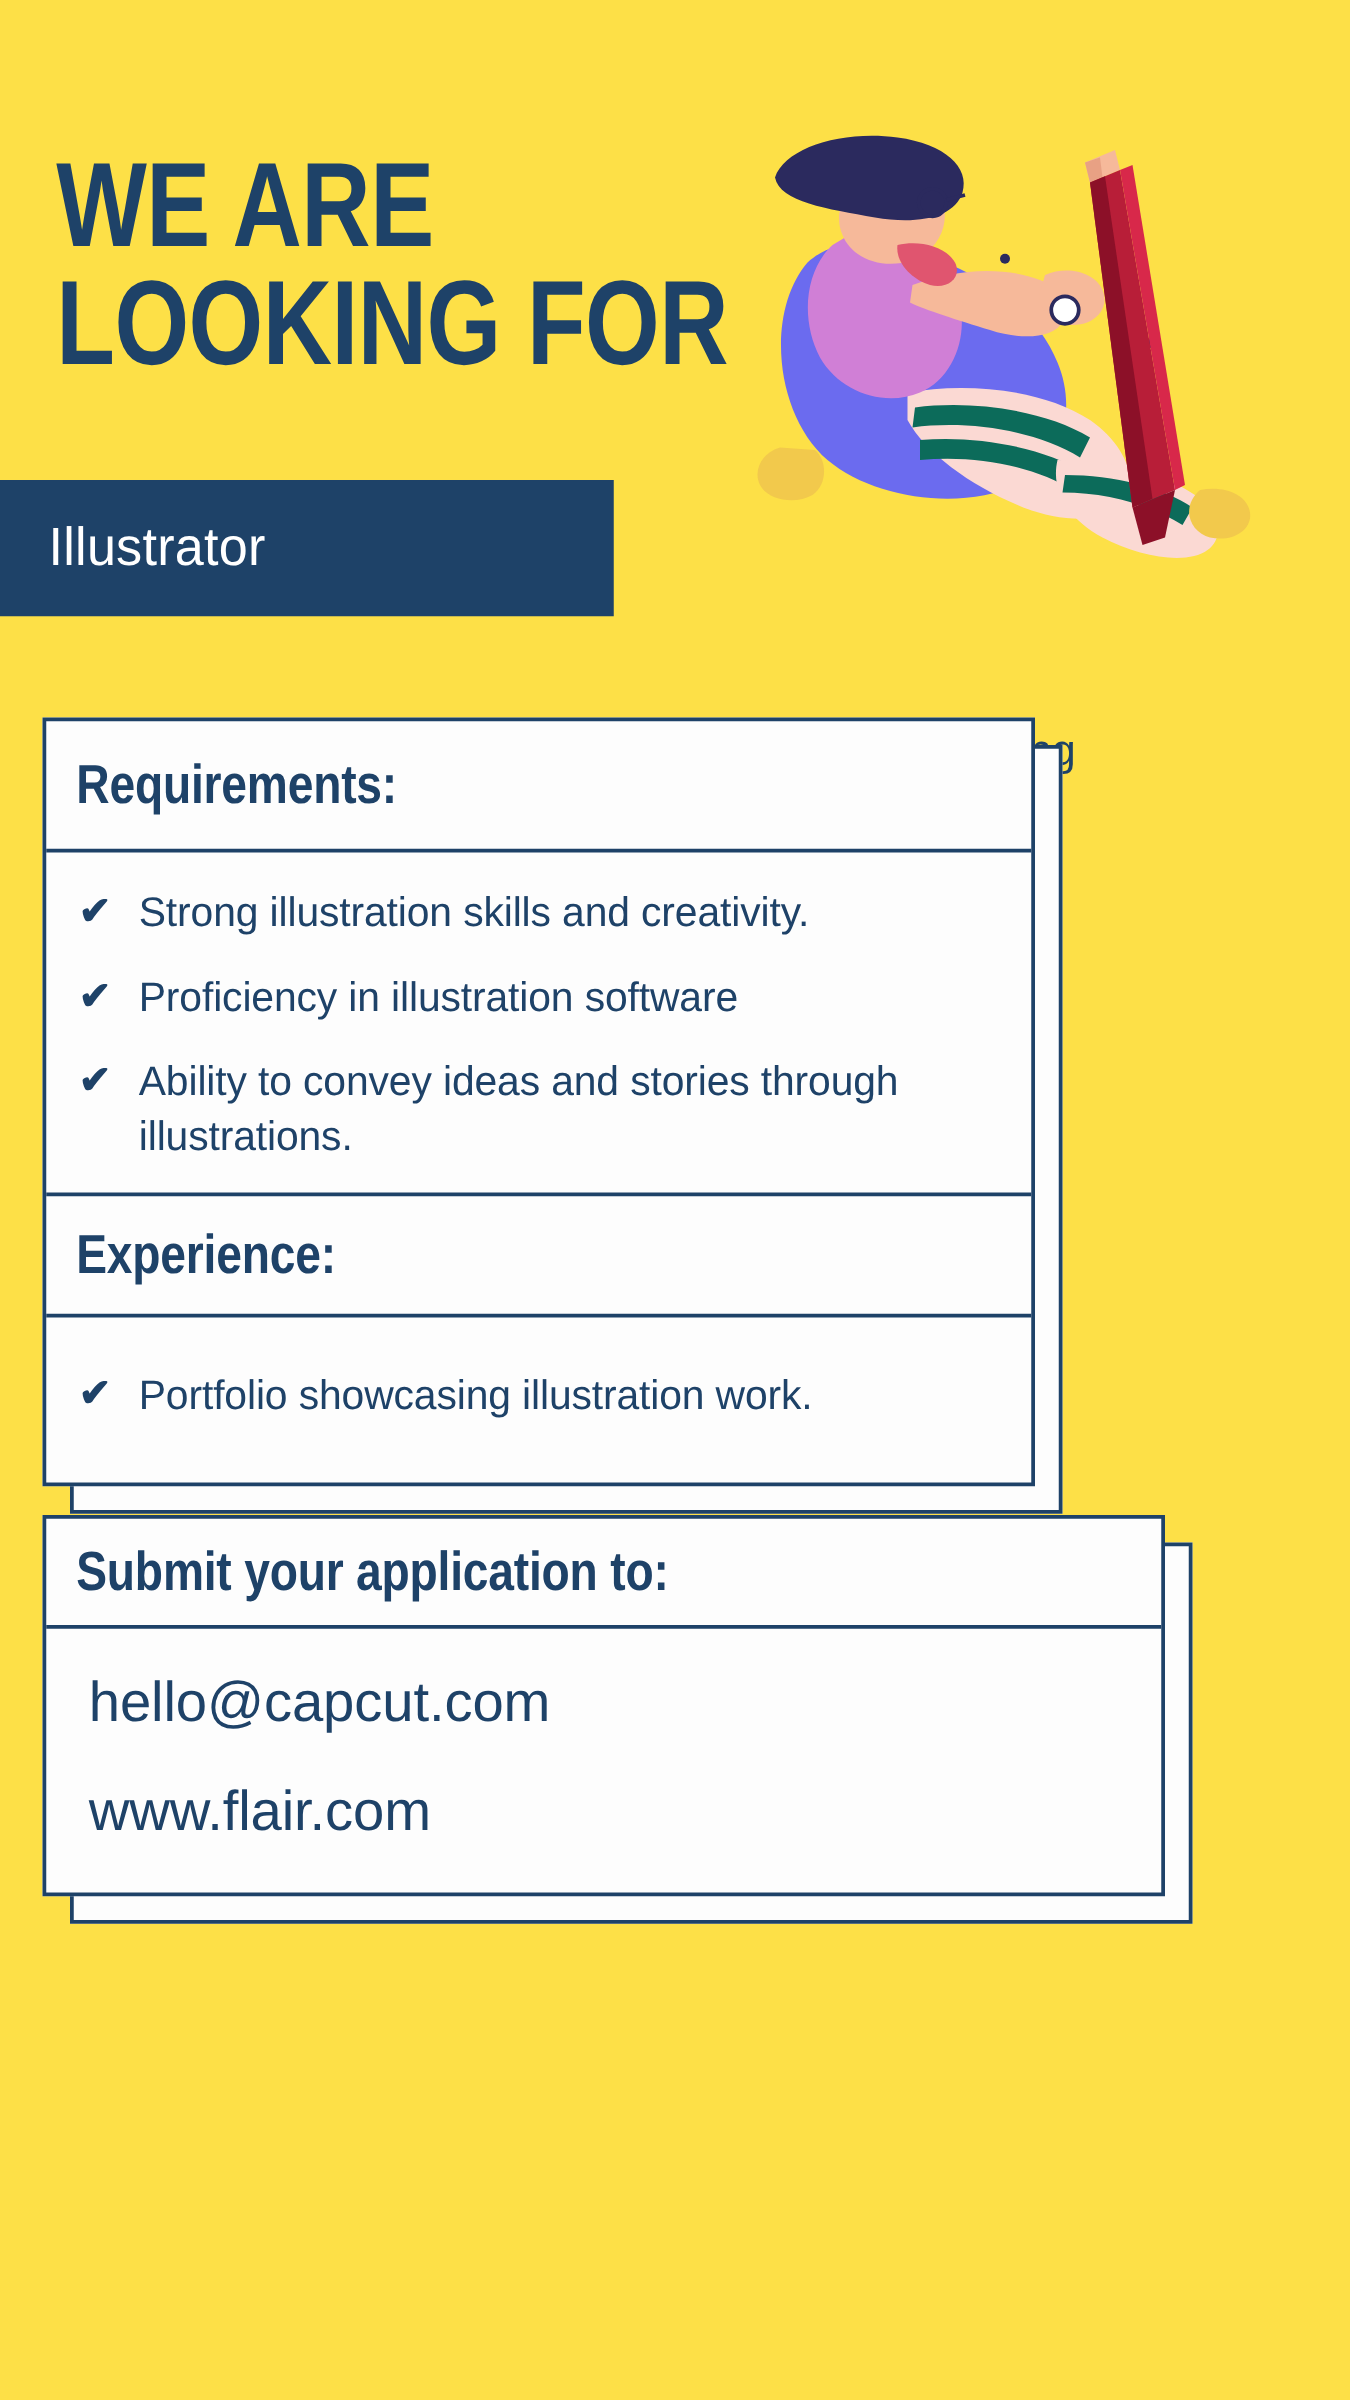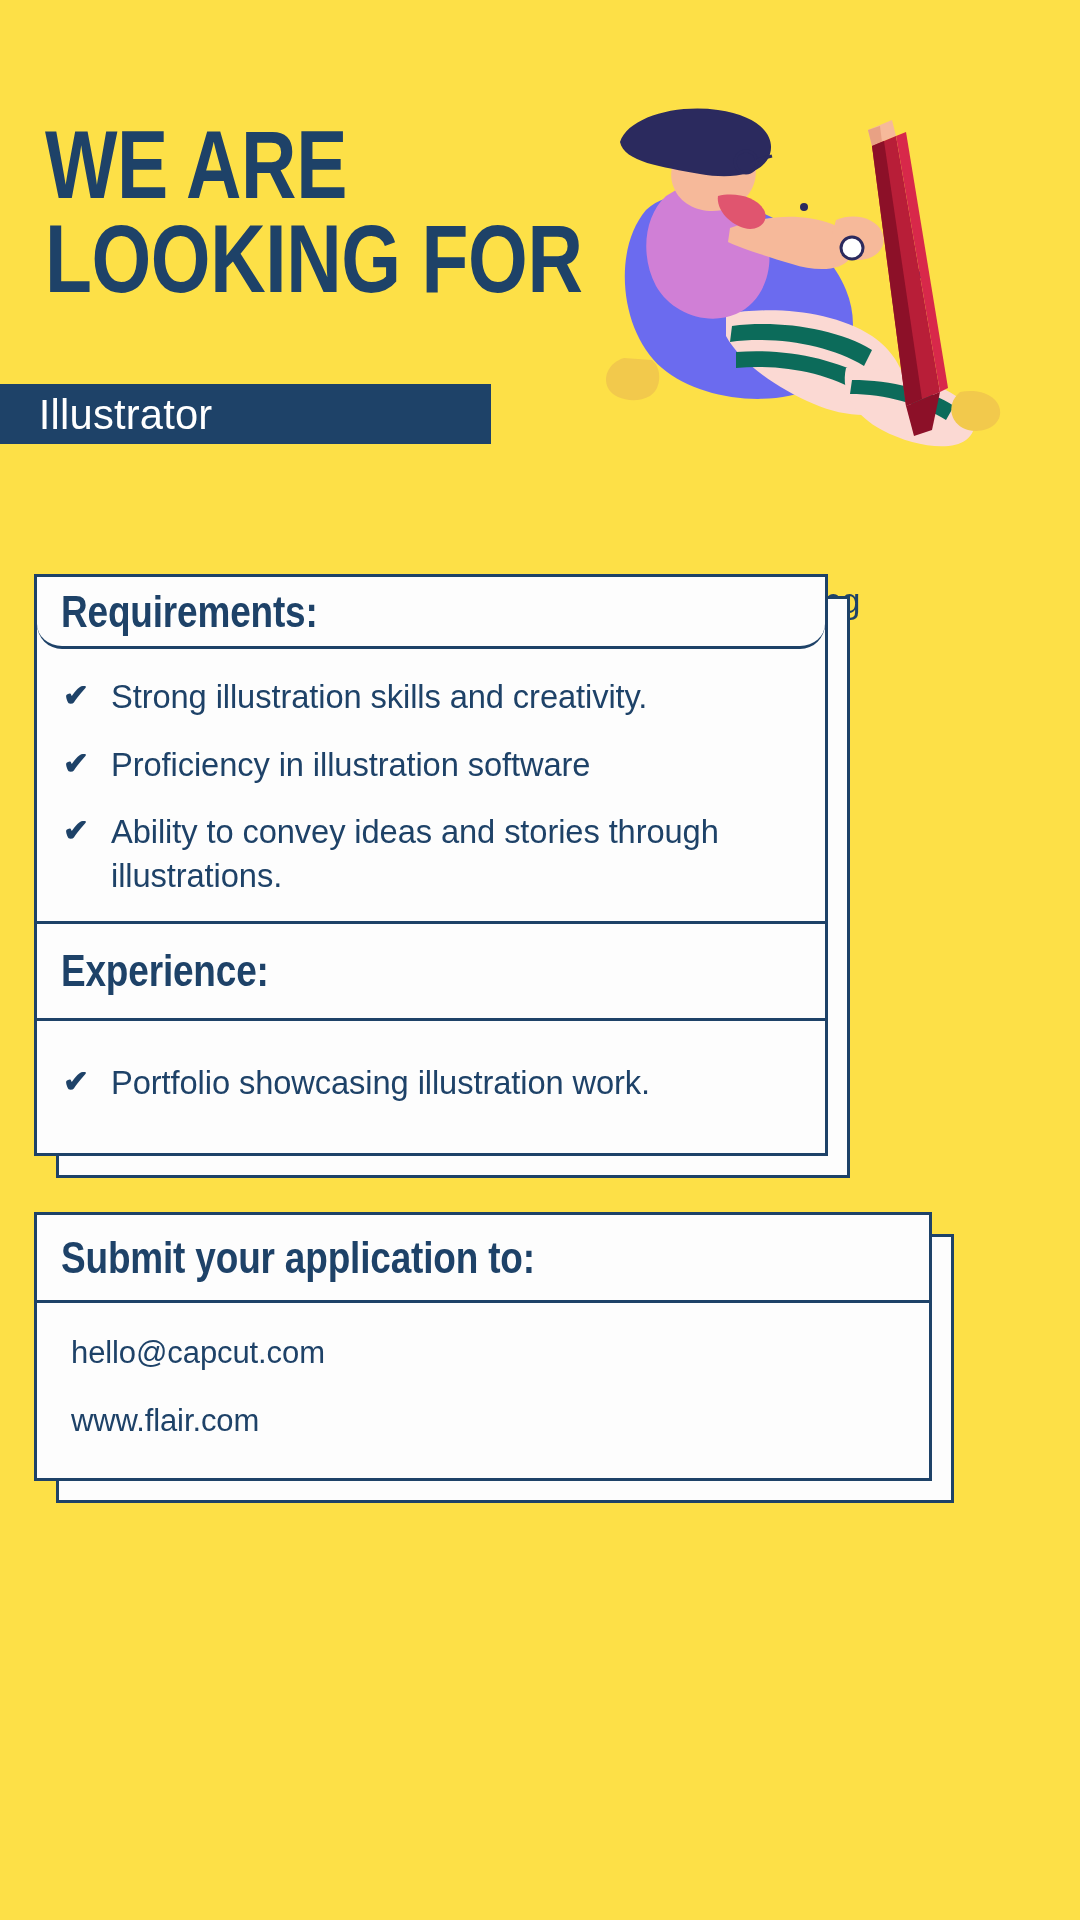--- a/index.html
+++ b/index.html
@@ -49,21 +49,21 @@
   }
   .headline .l1 { display:block; }
   .headline .l2 { display:block; }
 
   
   .role-bar {
     position: absolute;
     left: 0;
     top: 384px;
     width: 491px;
-    height: 60px;
+    height: 109px;
     background: #1e4268;
     display: flex;
     align-items: center;
   }
   .role-bar .role-text {
     color: #ffffff;
     font-size: 43px;
     font-weight: 400;
     letter-spacing: 0.2px;
     padding-left: 40px;
@@ -144,34 +144,34 @@
     padding-top: 1px;
   }
   .check-text {
     flex: 1 1 auto;
     transform: scaleX(0.99);
     transform-origin: left top;
   }
 
   
   #requirements-card-wrap { left: 34px; top: 574px; width: 794px; }
-  #requirements-card-wrap .card-head.req-head { height: 72px; border-radius: 25px; }
+  #requirements-card-wrap .card-head.req-head { height: 105px; }
   #requirements-card-wrap .req-body { padding: 26px 0 24px 0; }
   #requirements-card-wrap .req-body .check-item { margin-bottom: 24px; }
   #requirements-card-wrap .req-body .check-item:last-child { margin-bottom: 0; }
   .exp-head { height: 100px; border-top: 3px solid #1e4268; }
   .exp-body { padding: 40px 0 48px 0; }
 
   
   #submit-card-wrap { left: 34px; top: 1212px; width: 898px; }
   #submit-card-wrap .card-head { height: 88px; }
   .submit-body { padding: 30px 0 36px 34px; }
   .contact-line {
     color: #1e4268;
-    font-size: 31px;
+    font-size: 45px;
     line-height: 1.3;
     letter-spacing: -0.1px;
     margin-bottom: 28px;
   }
   .contact-line:last-child { margin-bottom: 0; }
 </style>
 </head>
 <body>
 
 <div class="poster">

